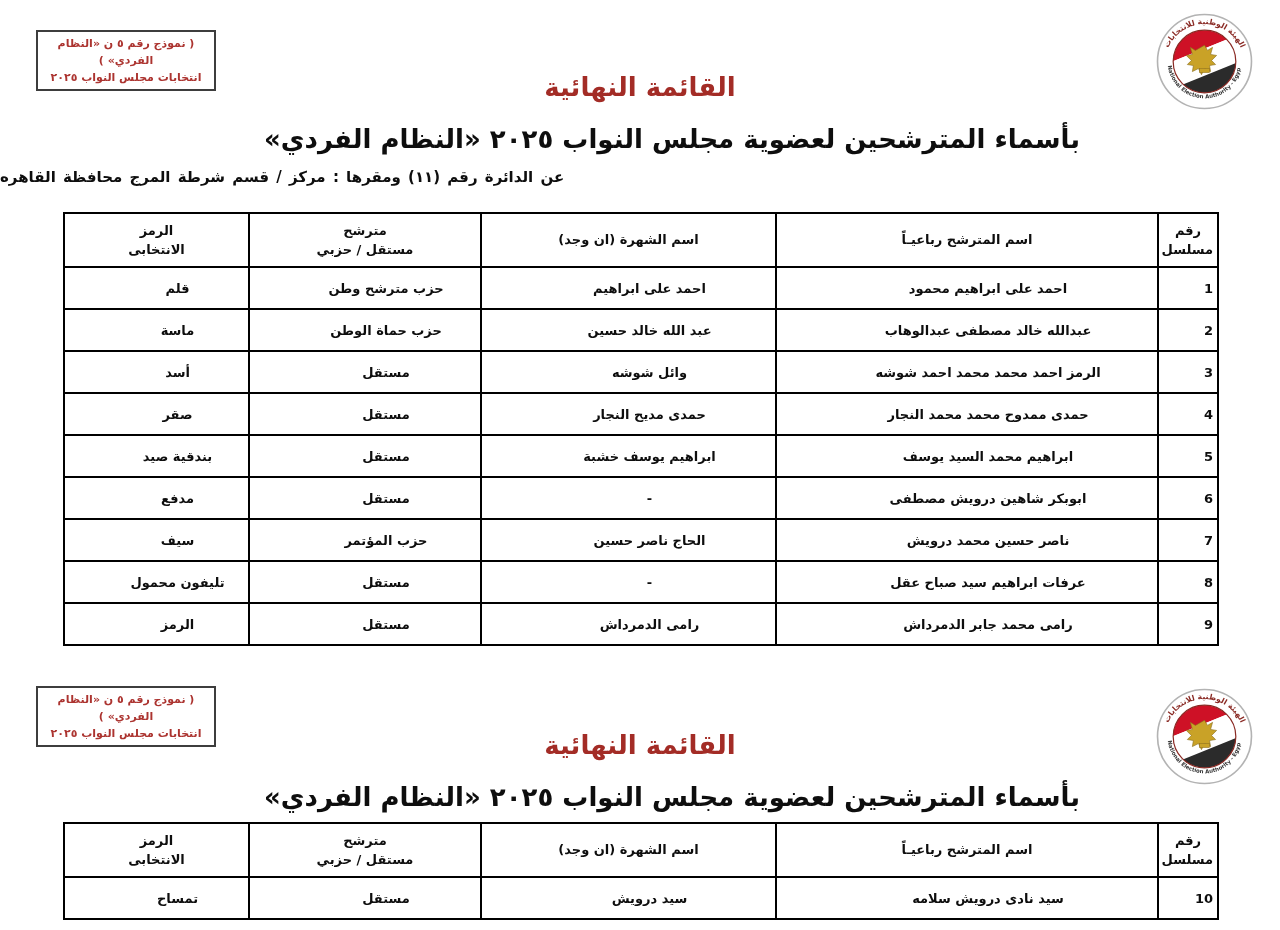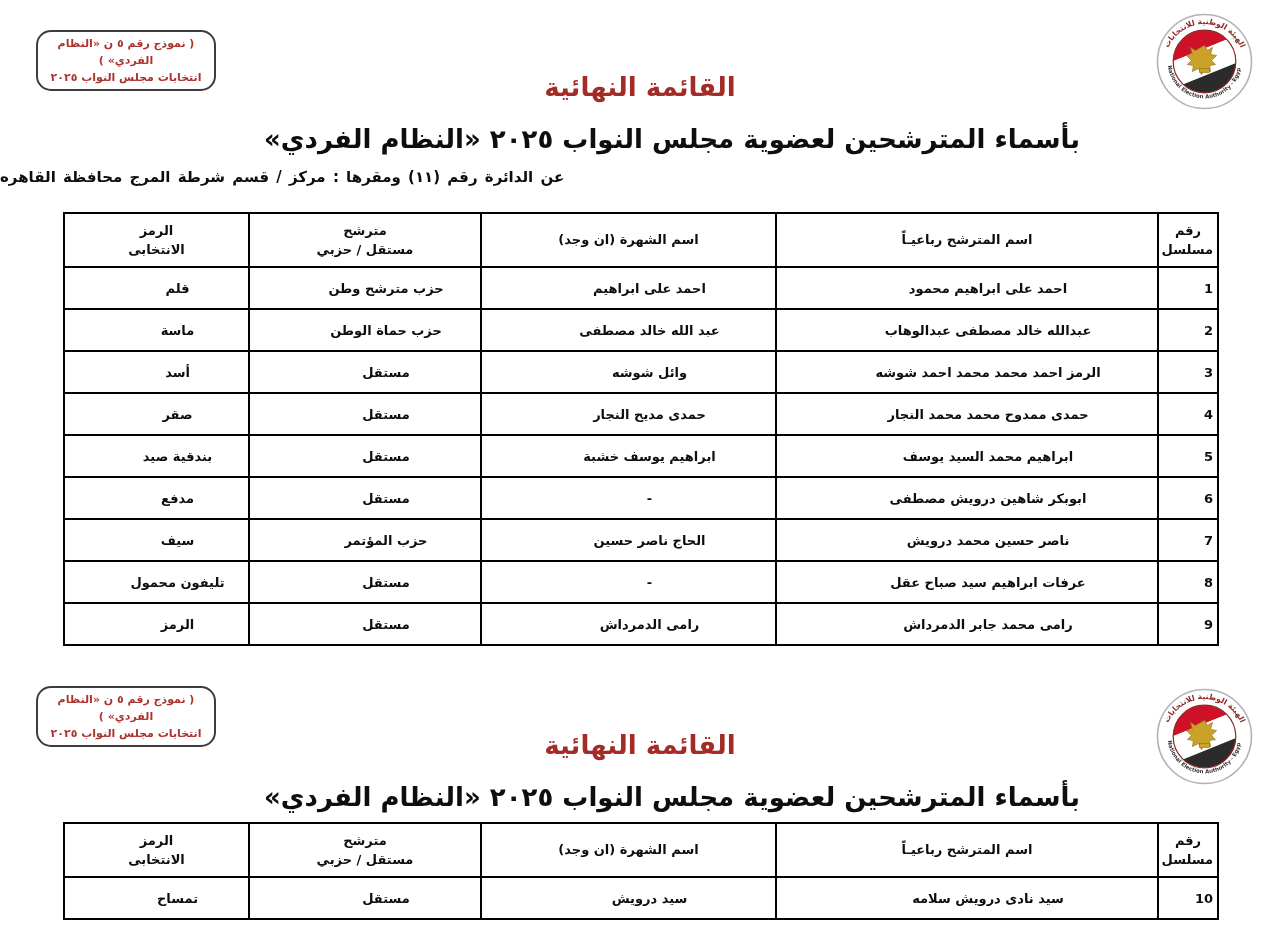--- a/index.html
+++ b/index.html
@@ -3,21 +3,21 @@
 <meta charset="utf-8">
 <style>
   html,body{margin:0;padding:0;}
   body{
     width:1280px;height:930px;background:#ffffff;position:relative;overflow:hidden;
     font-family:"DejaVu Sans", sans-serif;color:#111;
   }
   .abs{position:absolute;}
   
   .stamp{
-    border:2px solid #3d3d3d;border-radius:15px;
+    border:2px solid #3d3d3d;border-radius:0;
     padding:3px 9px;text-align:center;direction:rtl;
     color:#ac3430;font-weight:bold;font-size:11px;line-height:1.55;
     background:#fff;width:158px;
   }
   
   .title{
     left:0;width:100%;text-align:center;direction:rtl;
     color:#a32c26;font-weight:bold;font-size:26px;
   }
   .subtitle{
@@ -111,21 +111,21 @@
   <tr>
     <td class="serial">1</td>
     <td>احمد على ابراهيم محمود</td>
     <td>احمد على ابراهيم</td>
     <td>حزب مترشح وطن</td>
     <td>قلم</td>
   </tr>
   <tr>
     <td class="serial">2</td>
     <td>عبدالله خالد مصطفى عبدالوهاب</td>
-    <td>عبد الله خالد مصطفى</td>
+    <td>عبد الله خالد حسين</td>
     <td>حزب حماة الوطن</td>
     <td>ماسة</td>
   </tr>
   <tr>
     <td class="serial">3</td>
     <td>الرمز احمد محمد محمد احمد شوشه</td>
     <td>وائل شوشه</td>
     <td>مستقل</td>
     <td>أسد</td>
   </tr>

